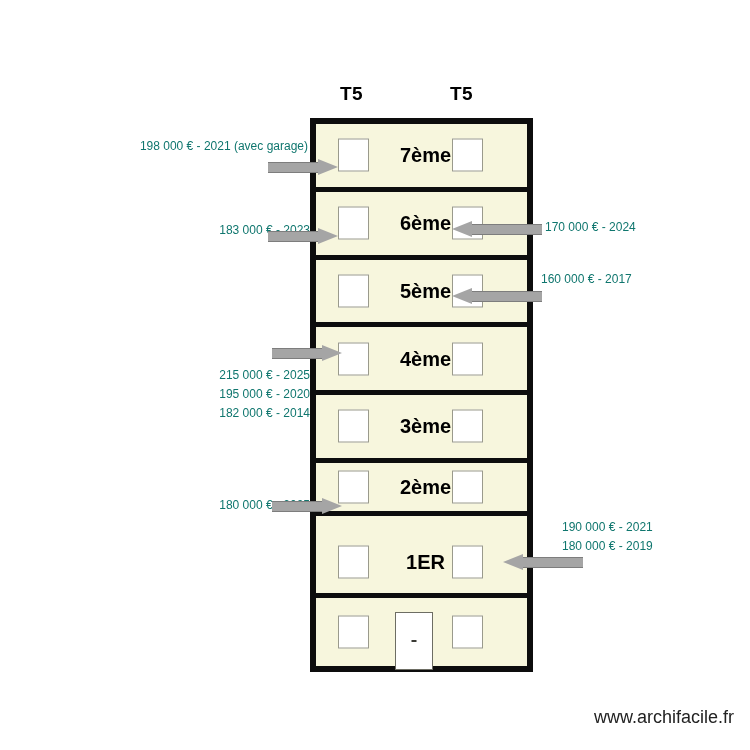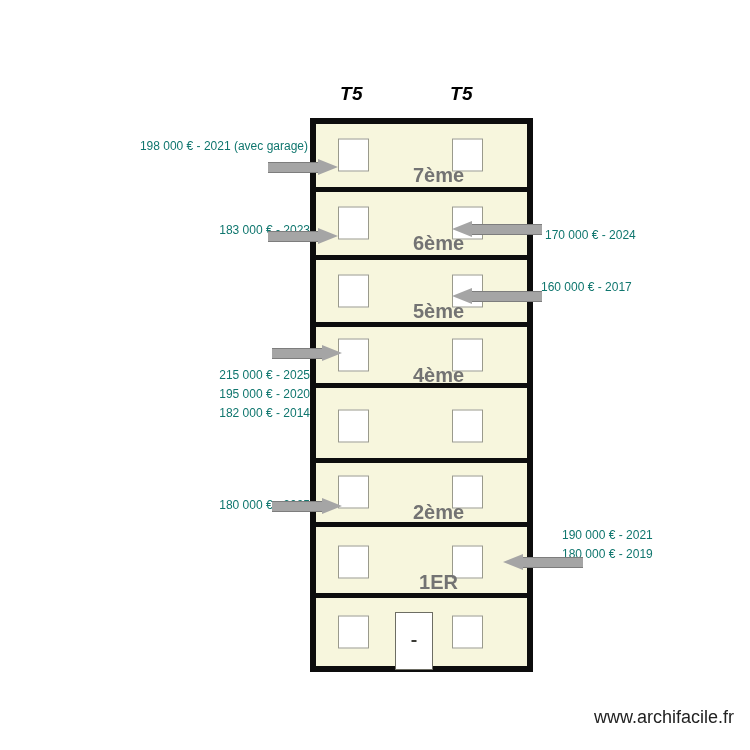--- a/index.html
+++ b/index.html
@@ -16,21 +16,20 @@
   }
 
   
   .t5-label {
     position: absolute;
     font-size: 19px;
     font-weight: bold;
     color: #000000;
     letter-spacing: 0.3px;
     white-space: nowrap;
-    font-style: italic;
   }
 
   
   #building {
     position: absolute;
     left: 310px;
     top: 118px;
     width: 223px;
     height: 554px;
     background: #f7f6dd;
@@ -57,29 +56,28 @@
     background: #ffffff;
     border: 1px solid #9a9a8c;
     box-sizing: border-box;
   }
   .window.left  { left: 22px; }
   .window.right { left: 136px; }
 
   .floor-name {
     position: absolute;
     top: 50%;
-    left: 17px;
+    left: 4px;
     width: 100%;
     transform: translateY(-50%);
     text-align: center;
     font-size: 20px;
     font-weight: bold;
-    color: #737373;
+    color: #000000;
     pointer-events: none;
-    margin-top: 20px;
   }
 
   
   .door {
     position: absolute;
     left: 79px;
     top: 14px;
     width: 38px;
     height: 58px;
     background: #ffffff;
@@ -136,21 +134,21 @@
   
   .price-block {
     position: absolute;
     font-size: 12px;
     font-weight: normal;
     color: #0f766e;
     white-space: nowrap;
     line-height: 19px;
   }
   .price-block.r-align { text-align: right; }
-  .price-block.l-align { text-align: left; margin-top: 8px; }
+  .price-block.l-align { text-align: left; }
 
   
   #footer {
     position: absolute;
     right: 16px;
     bottom: 22px;
     font-size: 18px;
     color: #222222;
     font-family: "Liberation Sans", sans-serif;
   }
@@ -172,30 +170,31 @@
     <div class="floor" style="top: 67.75px; height: 67.75px;">
       <div class="window left"></div>
       <div class="window right"></div>
       <div class="floor-name">6ème</div>
     </div>
     <div class="floor" style="top: 135.5px; height: 67.75px; padding-left: 28px;">
       <div class="window left"></div>
       <div class="window right"></div>
       <div class="floor-name">5ème</div>
     </div>
-    <div class="floor" style="top: 203.25px; height: 61px;">
+    <div class="floor" style="top: 203.25px; height: 68px;">
       <div class="window left"></div>
       <div class="window right"></div>
       <div class="floor-name">4ème</div>
     </div>
     <div class="floor" style="top: 271px; height: 67.75px;">
       <div class="window left"></div>
       <div class="window right"></div>
-    </div>
-    <div class="floor" style="top: 338.75px; height: 64px;">
+      <div class="floor-name">3ème</div>
+    </div>
+    <div class="floor" style="top: 338.75px; height: 53px;">
       <div class="window left"></div>
       <div class="window right"></div>
       <div class="floor-name">2ème</div>
     </div>
     <div class="floor" style="top: 406.5px; height: 67.75px;">
       <div class="window left"></div>
       <div class="window right"></div>
       <div class="floor-name">1ER</div>
     </div>
     <div class="floor last" style="top: 474.25px; height: 67.75px;">

